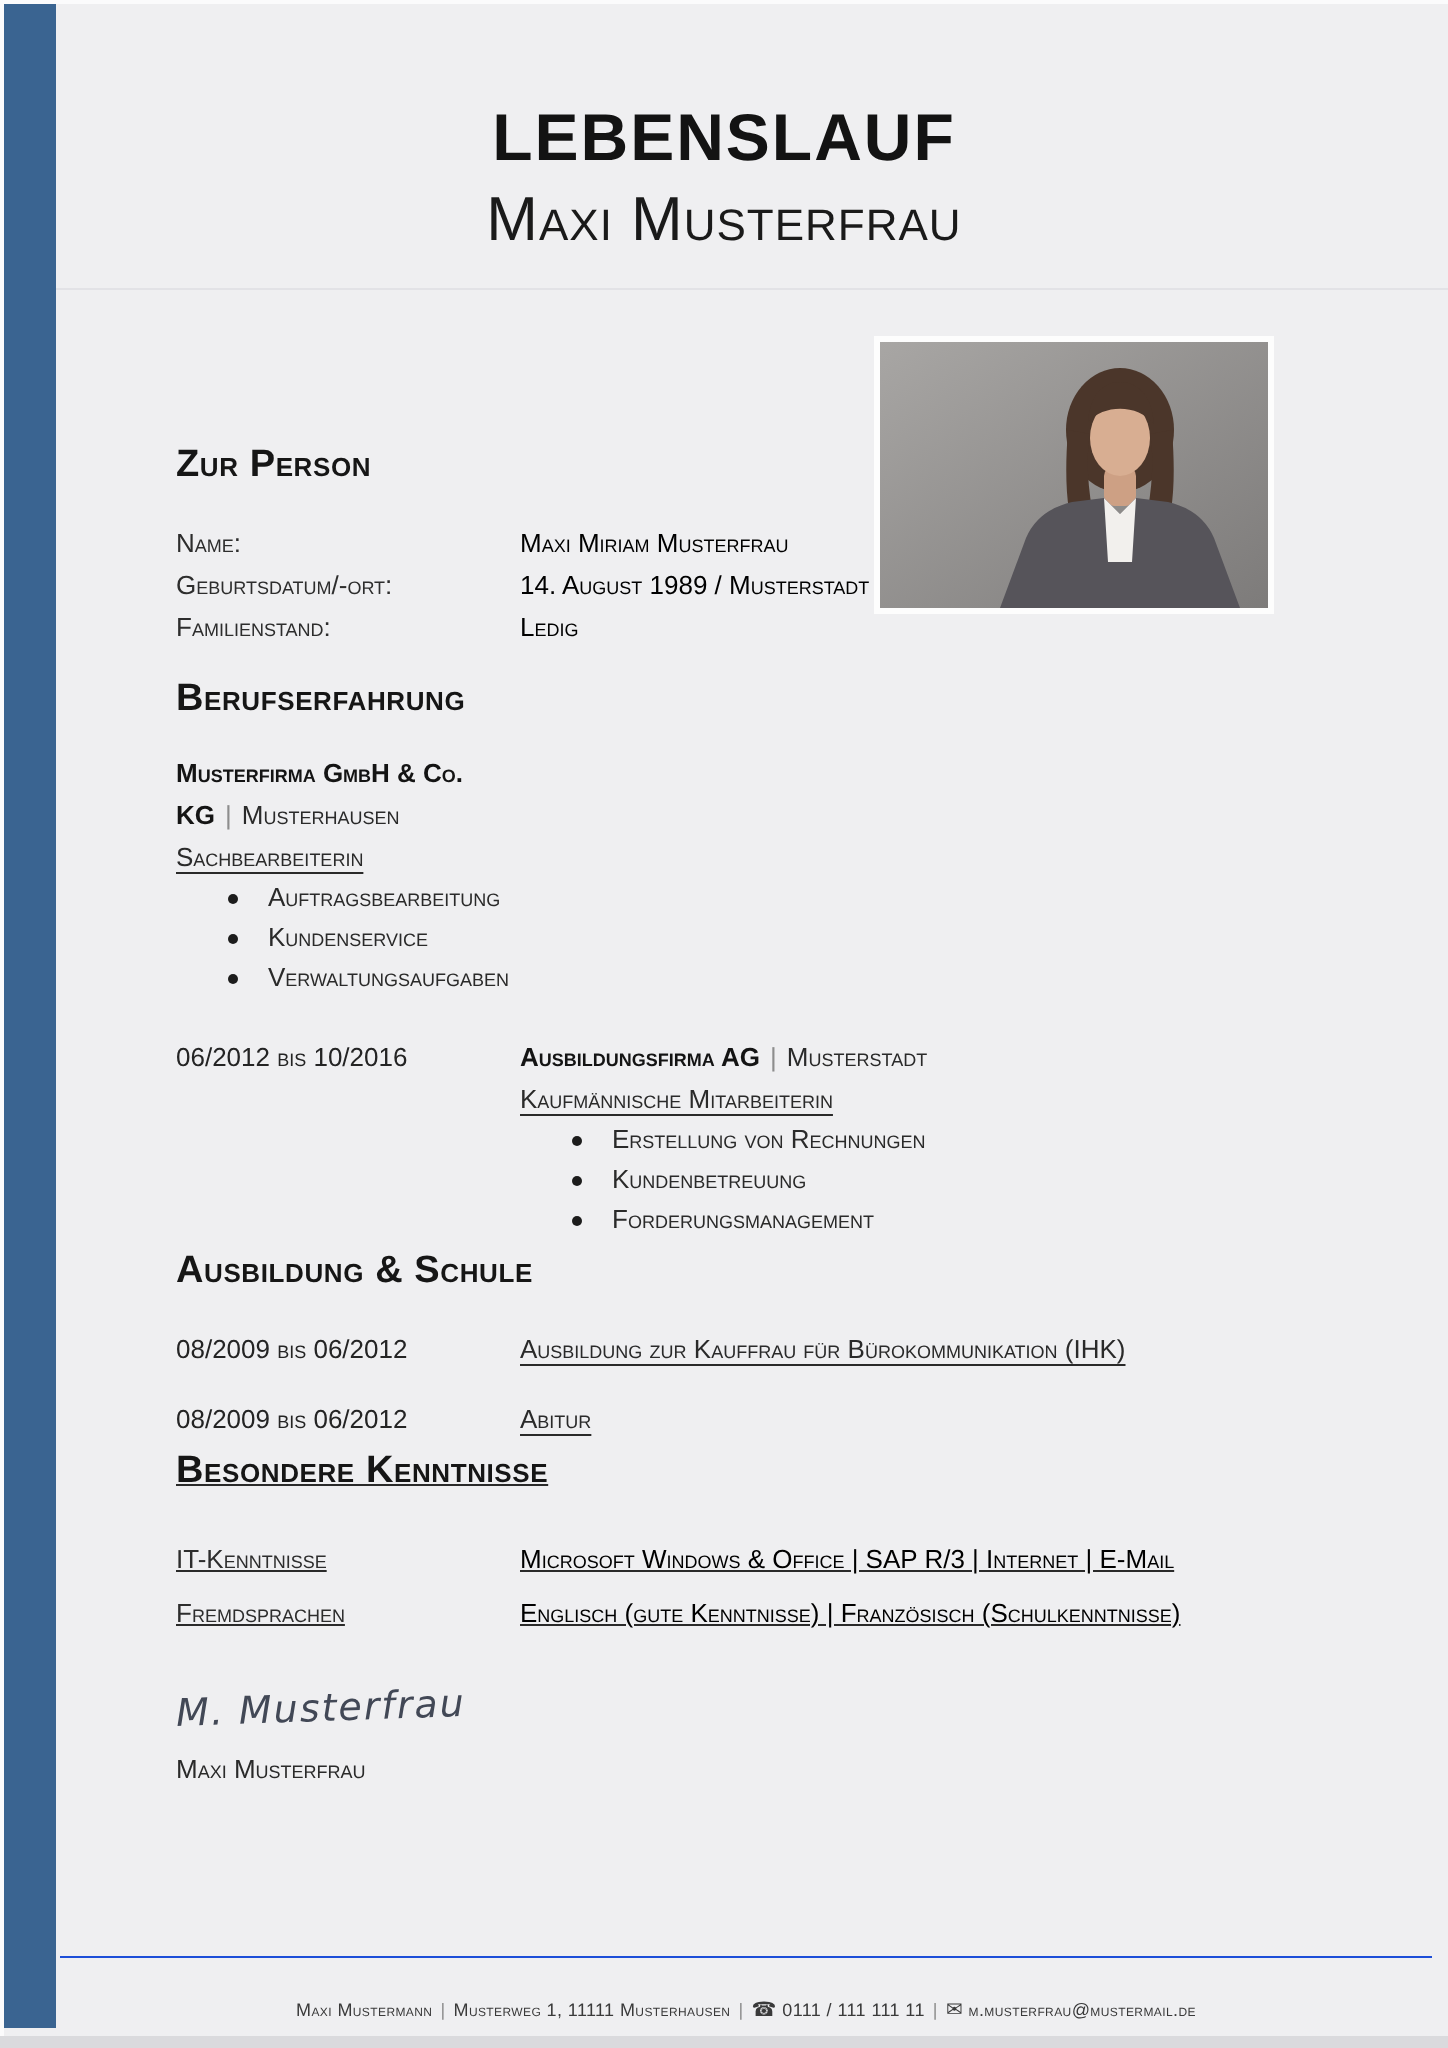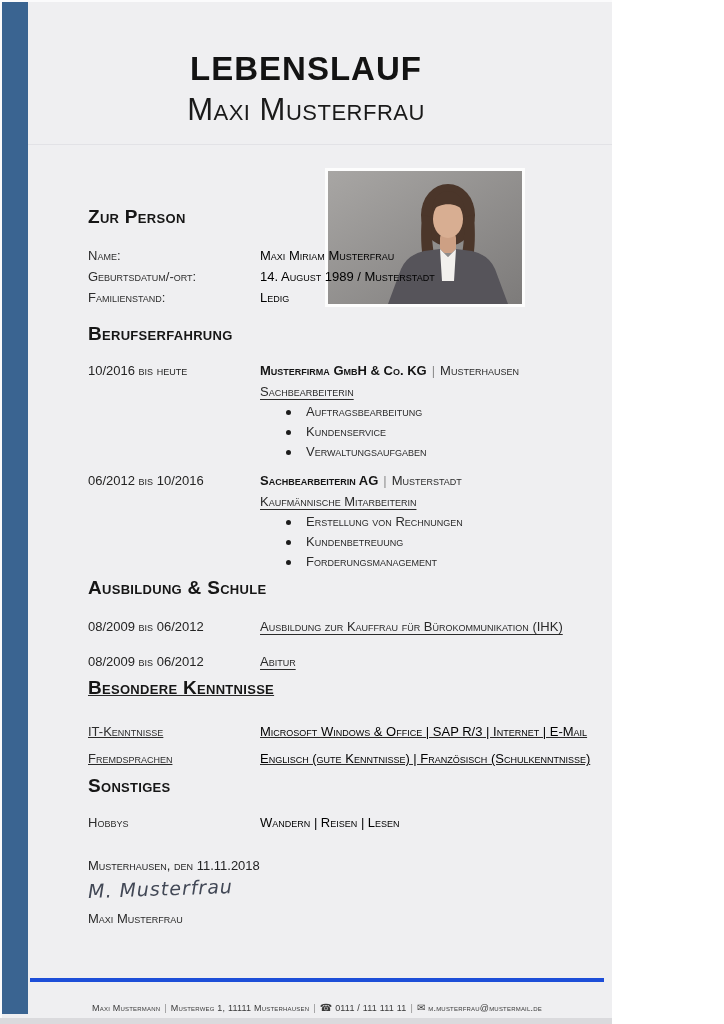--- a/index.html
+++ b/index.html
@@ -1,20 +1,20 @@
 <!DOCTYPE html>
 <html><head>
 <meta charset="utf-8">
 <style>
   * { margin:0; padding:0; box-sizing:border-box; }
   html,body { background:#ffffff; }
   body { font-family:"Liberation Sans", sans-serif; }
 
   .page {
-    position:relative; width:612px; height:1024px;
+    position:relative; width:724px; height:1024px;
     background:#efeff1; overflow:hidden;
     box-shadow: inset 2px 2px 0 #fbfbfc;
     color:#2a2a2a;
   }
   .accent-bar {
     position:absolute; left:2px; top:2px; width:26px; height:1012px;
     background:#3a6491;
   }
   .bottom-edge {
     position:absolute; left:0; right:0; bottom:0; height:6px; background:#dadadd;
@@ -35,39 +35,39 @@
 
   
   .photo {
     position:absolute; top:168px; right:87px; width:200px; height:139px;
     background:#fdfdfd; padding:3px;
   }
   .photo svg { display:block; width:194px; height:133px; }
 
   
   .content {
-    position:absolute; left:88px; top:0; width:600px; padding-top:205px;
+    position:absolute; left:88px; top:16px; width:600px; padding-top:205px;
     font-size:13px;
   }
   .section-heading {
     font-size:19px; font-weight:bold; font-variant:small-caps;
     color:#161616; line-height:24px; letter-spacing:0.3px;
   }
   .rows { margin-top:16px; }
   .row { display:grid; grid-template-columns:172px 1fr; line-height:21px; }
   .row-label { color:#2d2d2d; font-variant:small-caps; }
   .row-value { color:#000000; font-variant:small-caps; }
 
   .sep { color:#8d8d8d; padding:0 5px; }
   .bold { font-weight:bold; color:#141414; }
   .underlined { text-decoration:underline; text-underline-offset:3px; }
 
   .sec-experience { margin-top:14px; }
   .entry { display:grid; grid-template-columns:172px 1fr; margin-top:14px; line-height:21px; }
-  .entry.second { margin-top:8px; }
+  .entry.second { margin-top:19px; }
   .entry-period { font-variant:small-caps; color:#242424; }
   .entry-body { font-variant:small-caps; }
   .bullets { list-style:none; margin-top:0; }
   .bullets li { position:relative; padding-left:46px; line-height:20px; }
   .dot {
     position:absolute; left:26px; top:8px; width:5px; height:5px;
     border-radius:50%; background:#1c1c1c;
   }
 
   .sec-education { margin-top:4px; }
@@ -86,21 +86,21 @@
   .signature {
     font-family:"DejaVu Sans", sans-serif; font-style:italic; font-size:19px;
     color:#424856; transform:rotate(-2deg); transform-origin:left center;
     display:inline-block; margin-top:4px; letter-spacing:1px;
   }
   .signed-name { font-variant:small-caps; margin-top:6px; line-height:21px; }
 
   
   .footer {
     position:absolute; left:30px; right:8px; top:978px;
-    border-top:4px solid #1d4ed8; padding-top:20px;
+    border-top:1px solid #1d4ed8; padding-top:20px;
     text-align:center; font-size:9px; color:#3a3a3a; font-variant:small-caps;
     letter-spacing:0.2px;
   }
   .footer .sep { padding:0 4px; }
   .f-icon { font-variant:normal; font-size:10px; }
 </style>
 </head>
 <body>
 
 <div class="page">
@@ -151,39 +151,38 @@
           <span class="row-label">Familienstand:</span>
           <span class="row-value">Ledig</span>
         </div>
       </div>
     </div>
 
     <div class="sec-experience">
       <div class="section-heading">Berufserfahrung</div>
 
       <div class="entry">
-        <span class="entry-period">10/2016 bis heute</span>
         <div class="entry-body">
           <div>
             <span class="bold">Musterfirma GmbH &amp; Co. KG</span><span class="sep">|</span><span>Musterhausen</span>
           </div>
           <div class="underlined">Sachbearbeiterin</div>
           <ul class="bullets">
             <li><span class="dot"></span><span>Auftragsbearbeitung</span></li>
             <li><span class="dot"></span><span>Kundenservice</span></li>
             <li><span class="dot"></span><span>Verwaltungsaufgaben</span></li>
           </ul>
         </div>
       </div>
 
       <div class="entry second">
         <span class="entry-period">06/2012 bis 10/2016</span>
         <div class="entry-body">
           <div>
-            <span class="bold">Sachbearbeiterin AG</span><span class="sep">|</span><span>Musterstadt</span>
+            <span class="bold">Ausbildungsfirma AG</span><span class="sep">|</span><span>Musterstadt</span>
           </div>
           <div class="underlined">Kaufmännische Mitarbeiterin</div>
           <ul class="bullets">
             <li><span class="dot"></span><span>Erstellung von Rechnungen</span></li>
             <li><span class="dot"></span><span>Kundenbetreuung</span></li>
             <li><span class="dot"></span><span>Forderungsmanagement</span></li>
           </ul>
         </div>
       </div>
     </div>
@@ -213,32 +212,22 @@
           <span class="row-label">IT-Kenntnisse</span>
           <span class="row-value">Microsoft Windows &amp; Office | SAP R/3 | Internet | E-Mail</span>
         </div>
         <div class="skill-row">
           <span class="row-label">Fremdsprachen</span>
           <span class="row-value">Englisch (gute Kenntnisse) | Französisch (Schulkenntnisse)</span>
         </div>
       </div>
     </div>
 
-    <div class="sec-misc">
-      <div class="section-heading">Sonstiges</div>
-      <div class="rows misc-rows">
-        <div class="row">
-          <span class="row-label">Hobbys</span>
-          <span class="row-value">Wandern | Reisen | Lesen</span>
-        </div>
-      </div>
-    </div>
 
     <div class="closing">
-      <div class="place-date">Musterhausen, den 11.11.2018</div>
       <div class="signature">M. Musterfrau</div>
       <div class="signed-name">Maxi Musterfrau</div>
     </div>
 
   </div>
 
   <div class="footer">
     <span>Maxi Mustermann</span><span class="sep">|</span><span>Musterweg 1, 11111 Musterhausen</span><span class="sep">|</span><span class="f-icon">☎</span> <span>0111 / 111 111 11</span><span class="sep">|</span><span class="f-icon">✉</span> <span>m.musterfrau@mustermail.de</span>
   </div>
 

